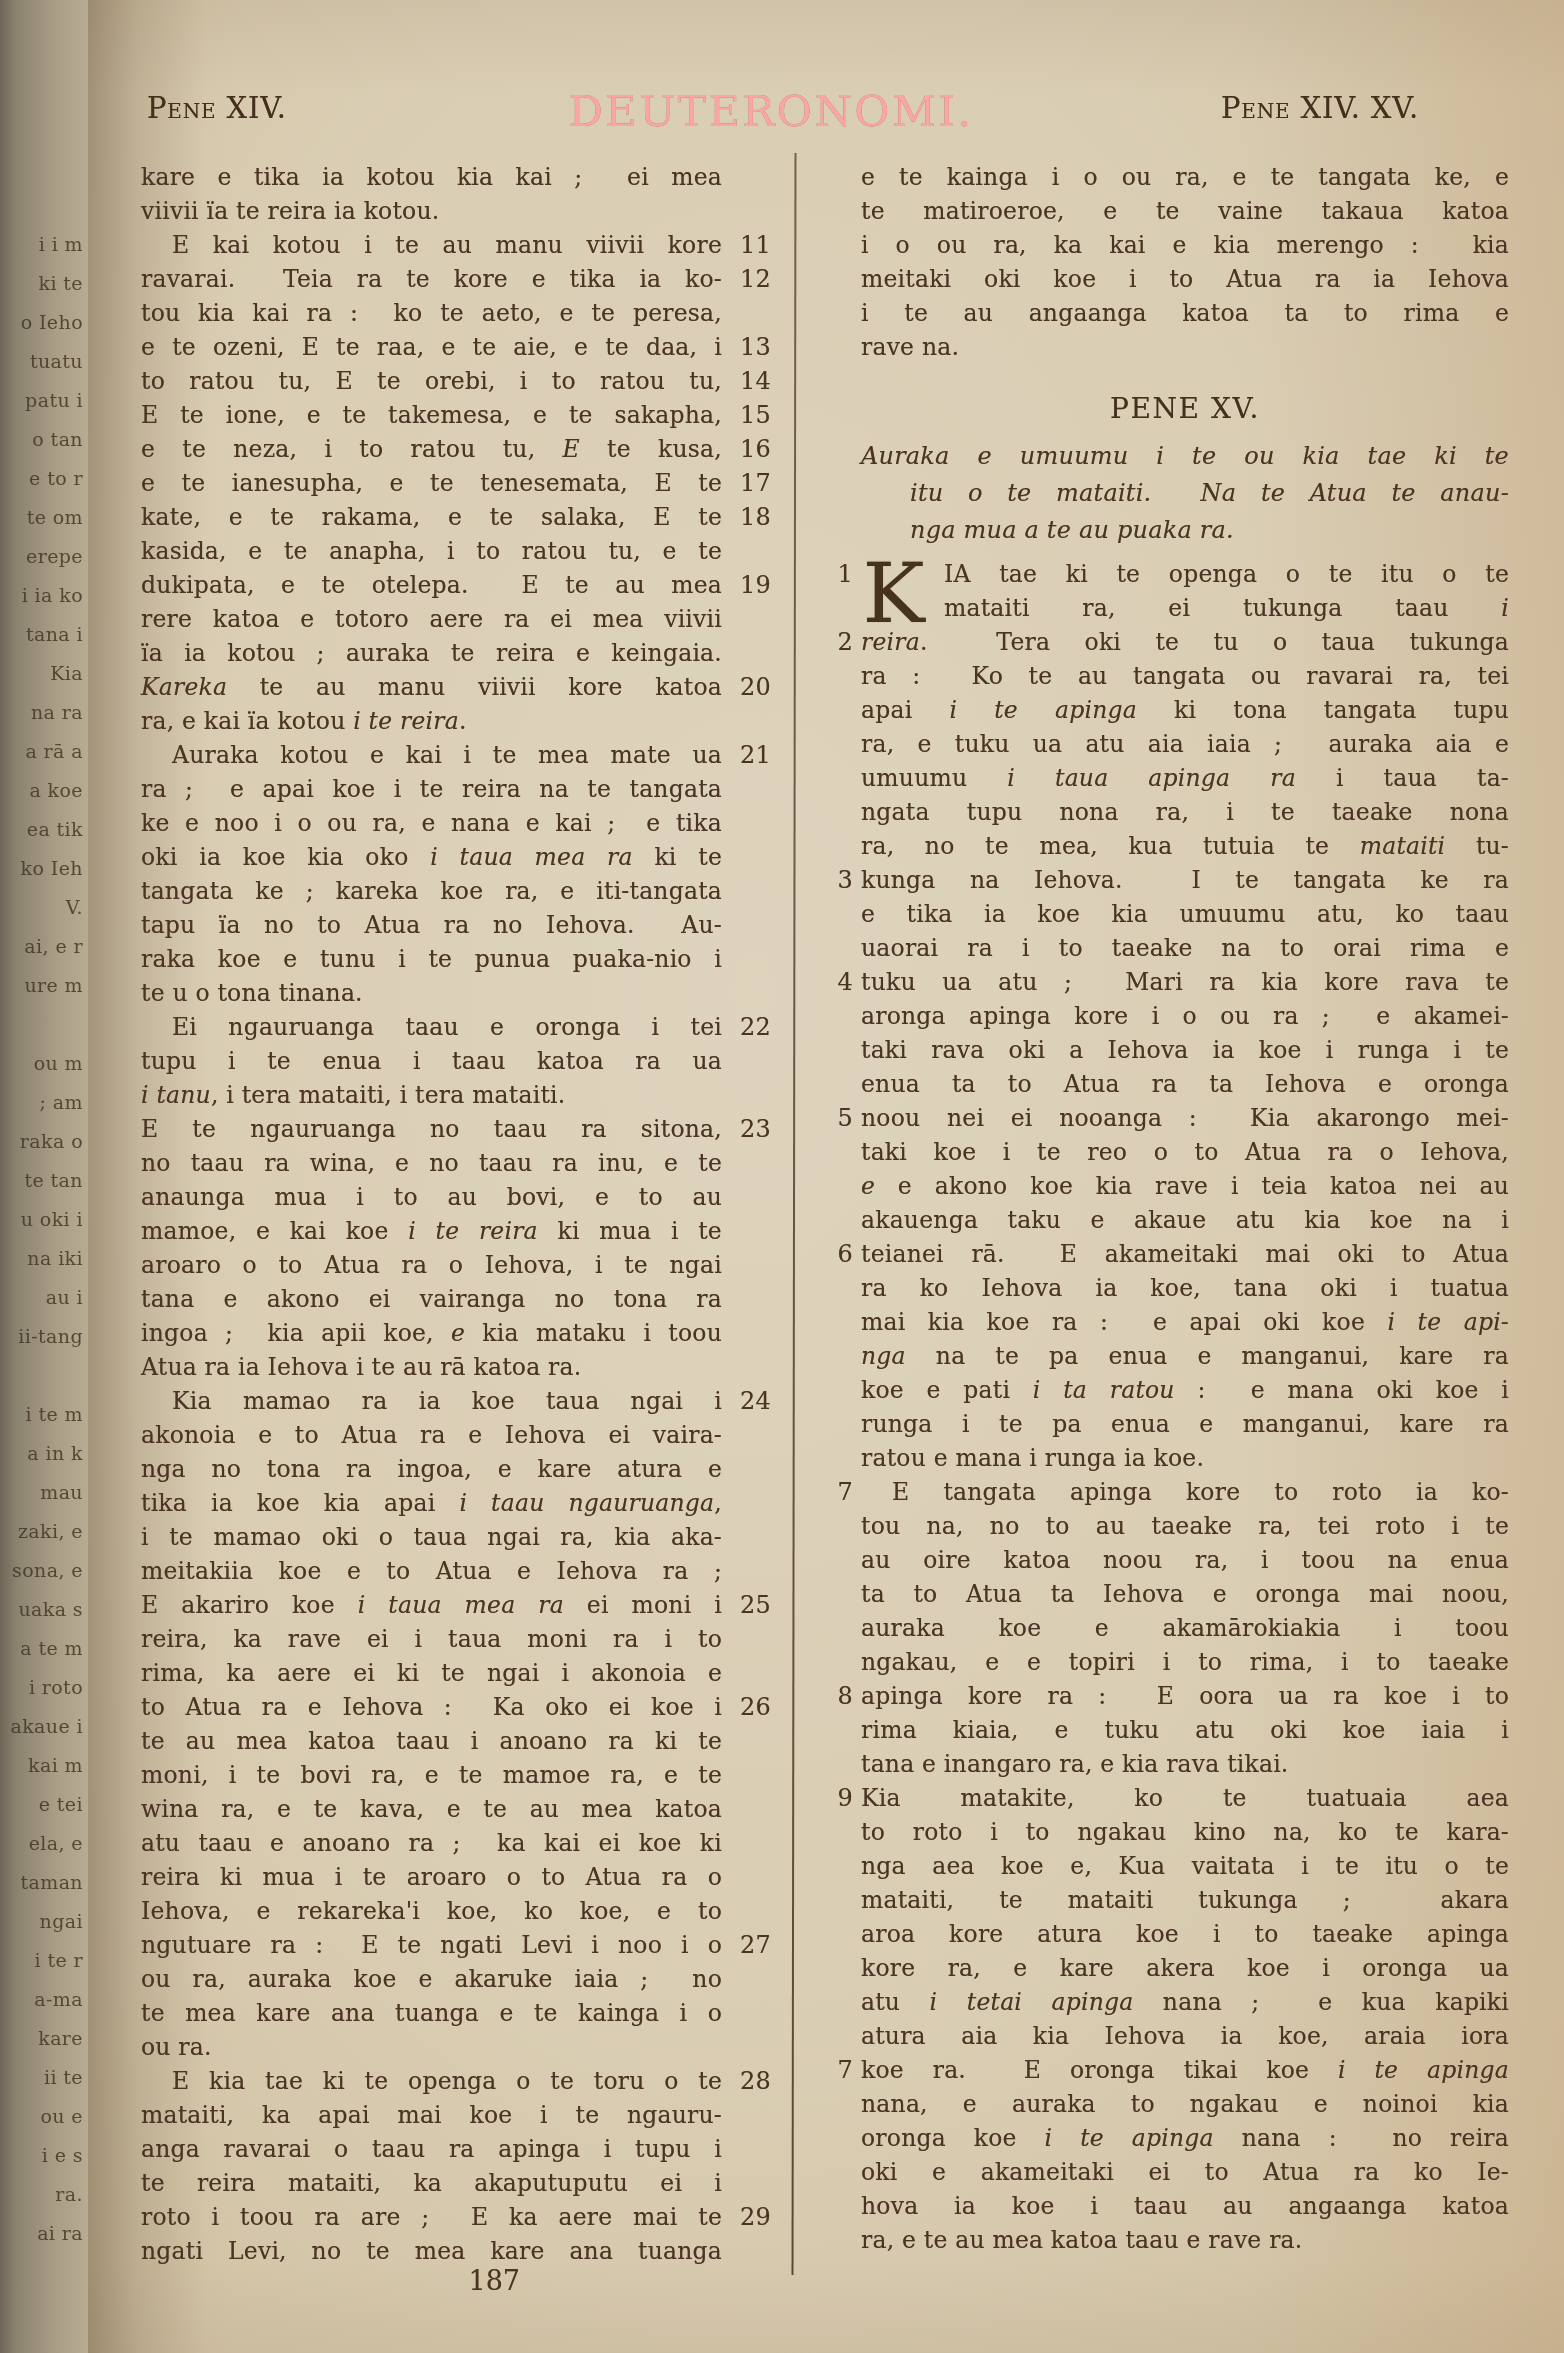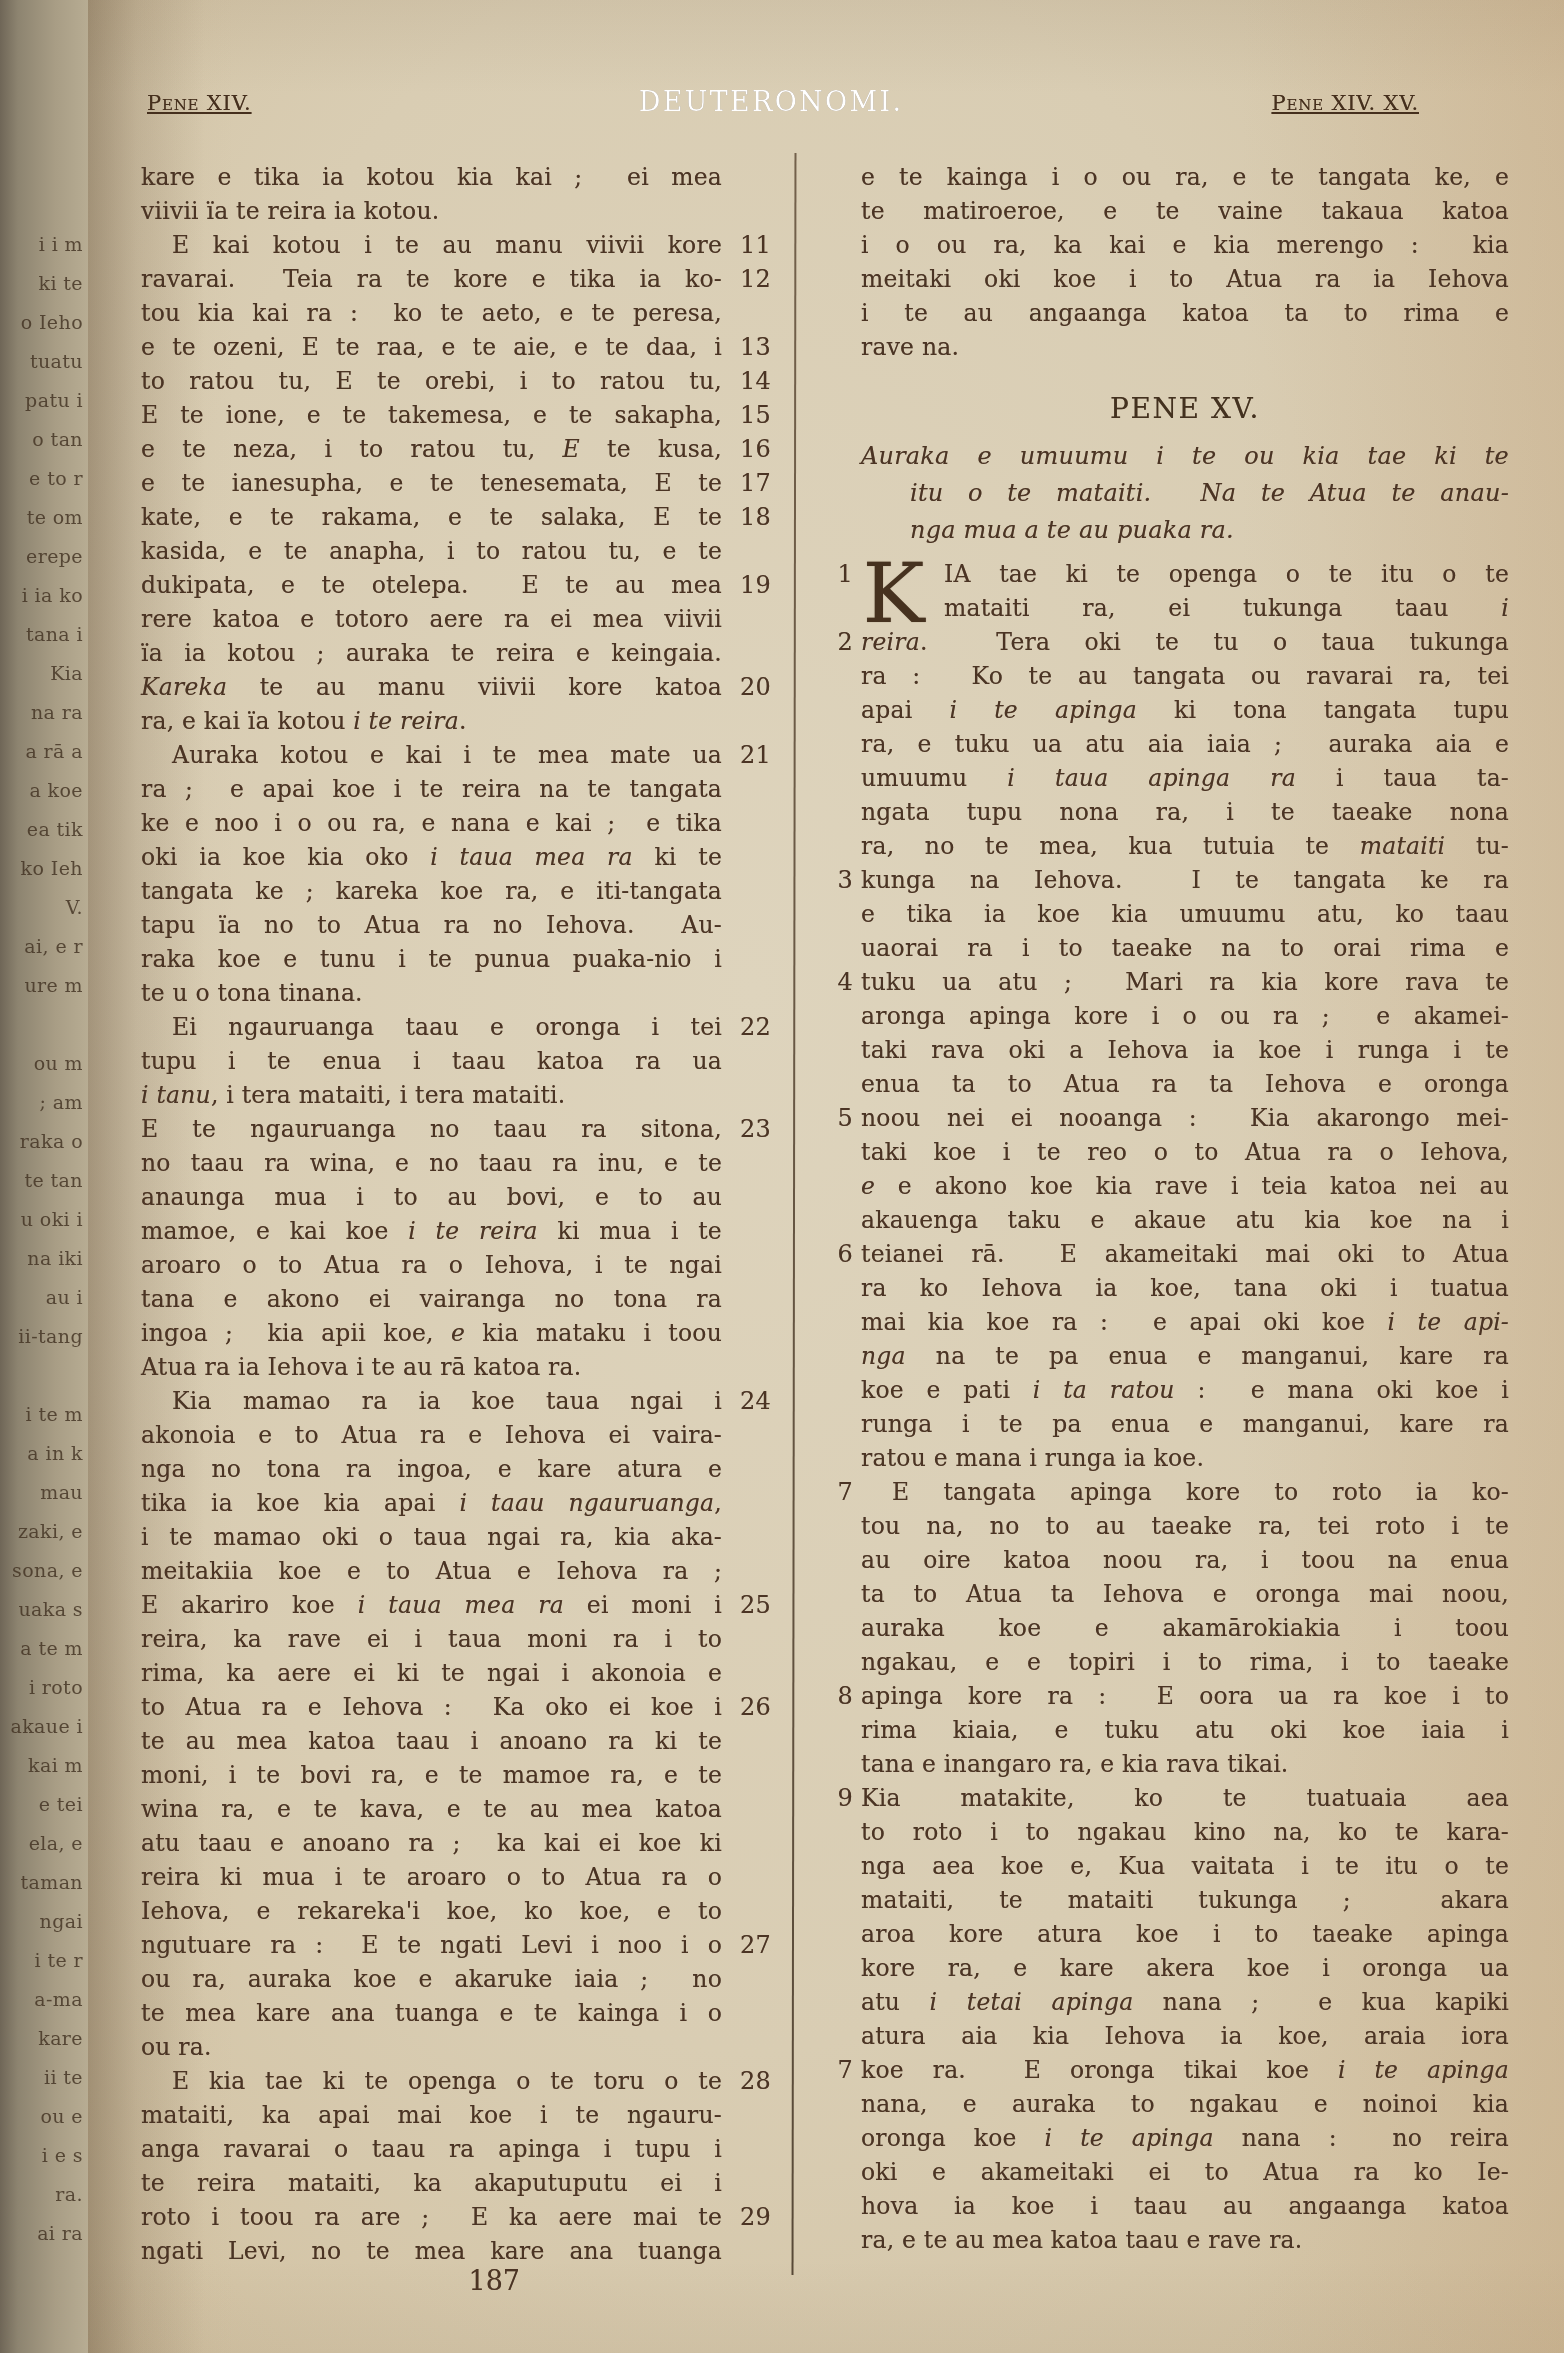--- a/index.html
+++ b/index.html
@@ -12,26 +12,26 @@
            linear-gradient(180deg, rgba(120,95,65,.10) 0%, rgba(0,0,0,0) 4%, rgba(0,0,0,0) 96%, rgba(120,95,65,.08) 100%),
            radial-gradient(ellipse at 45% 42%, #ded4bd 0%, #d9cdb3 55%, #d0bf9e 100%);}
   .spine{position:absolute;left:0;top:0;width:100px;height:2354px;
          background:linear-gradient(90deg,#6f6657 0%,#8d8470 18%,#a89d85 55%,#bdb298 100%);}
   .gutter-shadow{position:absolute;left:88px;top:0;width:117px;height:2354px;pointer-events:none;
          background:linear-gradient(90deg, rgba(88,70,48,.38) 0%, rgba(88,70,48,.14) 42%, rgba(0,0,0,0) 100%);}
   .spine-text{position:absolute;left:0;top:225px;width:83px;text-align:right;
          font-size:19px;line-height:39px;color:rgba(66,50,34,.82);
          filter:blur(0.5px);letter-spacing:0.4px;overflow:hidden;height:2050px;}
   
-  .hdr{position:absolute;top:91px;font-variant:small-caps;font-size:21px;
-       letter-spacing:0.8px;color:#452f1d;text-shadow:0 0 0.5px rgba(69,47,29,.6);text-decoration:underline;}
+  .hdr{position:absolute;top:91px;font-variant:small-caps;font-size:29px;
+       letter-spacing:0.8px;color:#452f1d;text-shadow:0 0 0.5px rgba(69,47,29,.6);}
   .hdr-left{left:147px;}
   .hdr-right{right:146px;}
   .hdr-center{position:absolute;top:86px;left:771px;transform:translateX(-50%);
-       font-size:27px;letter-spacing:2.3px;color:#ffffff;text-shadow:0 0 0.6px rgba(66,48,31,.65);}
+       font-size:43px;letter-spacing:2.3px;color:#fca5a5;text-shadow:0 0 0.6px rgba(66,48,31,.65);}
   
   .divider{position:absolute;left:793px;top:153px;width:2.3px;height:2122px;
        background:linear-gradient(180deg,#5c4833,#3c2d1d);opacity:.82;transform:rotate(.08deg);}
   
   .col{position:absolute;top:160px;font-size:23.5px;letter-spacing:0.2px;
        text-shadow:0 0 0.5px rgba(75,52,36,.5);}
   .col-left{left:141px;width:581px;}
   .col-right{left:861px;width:648px;}
   .line{position:relative;height:34px;}
   .ltext{display:block;line-height:34px;text-align:justify;text-align-last:justify;}

